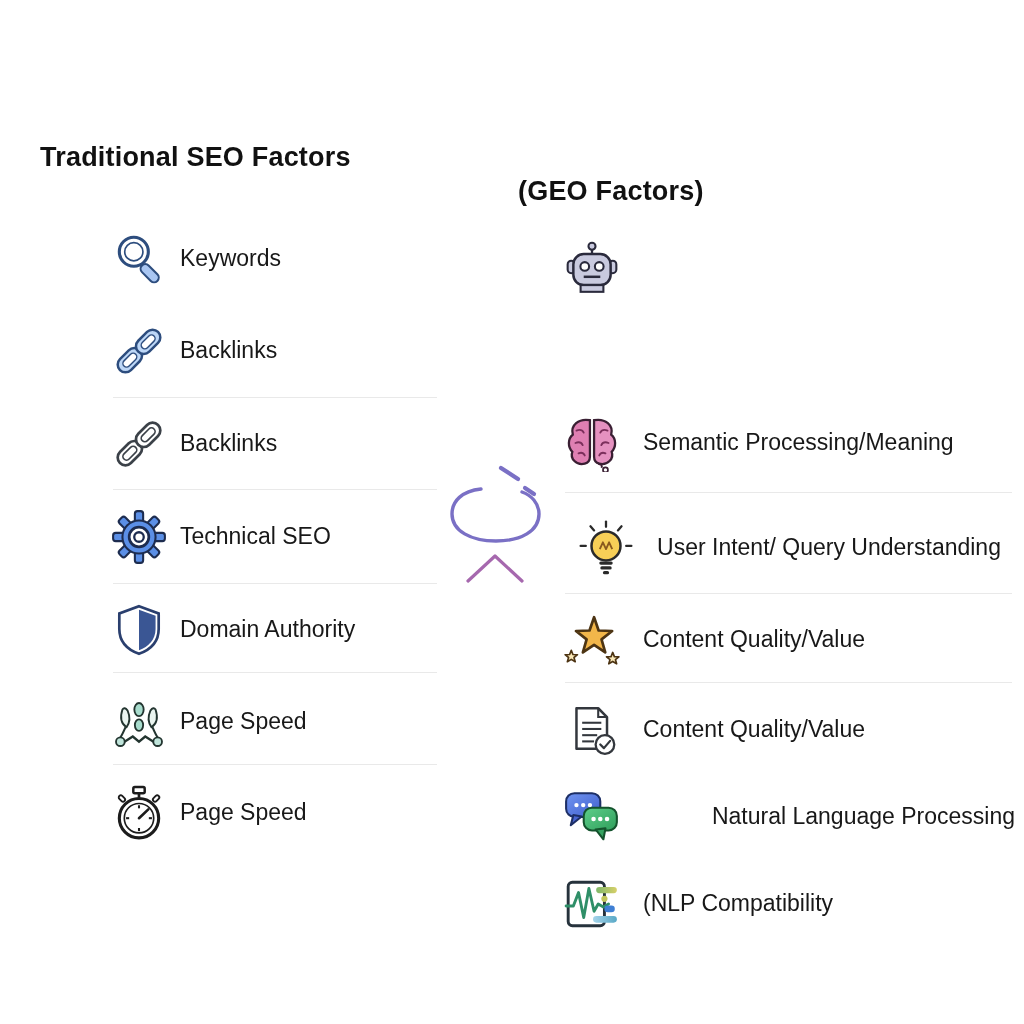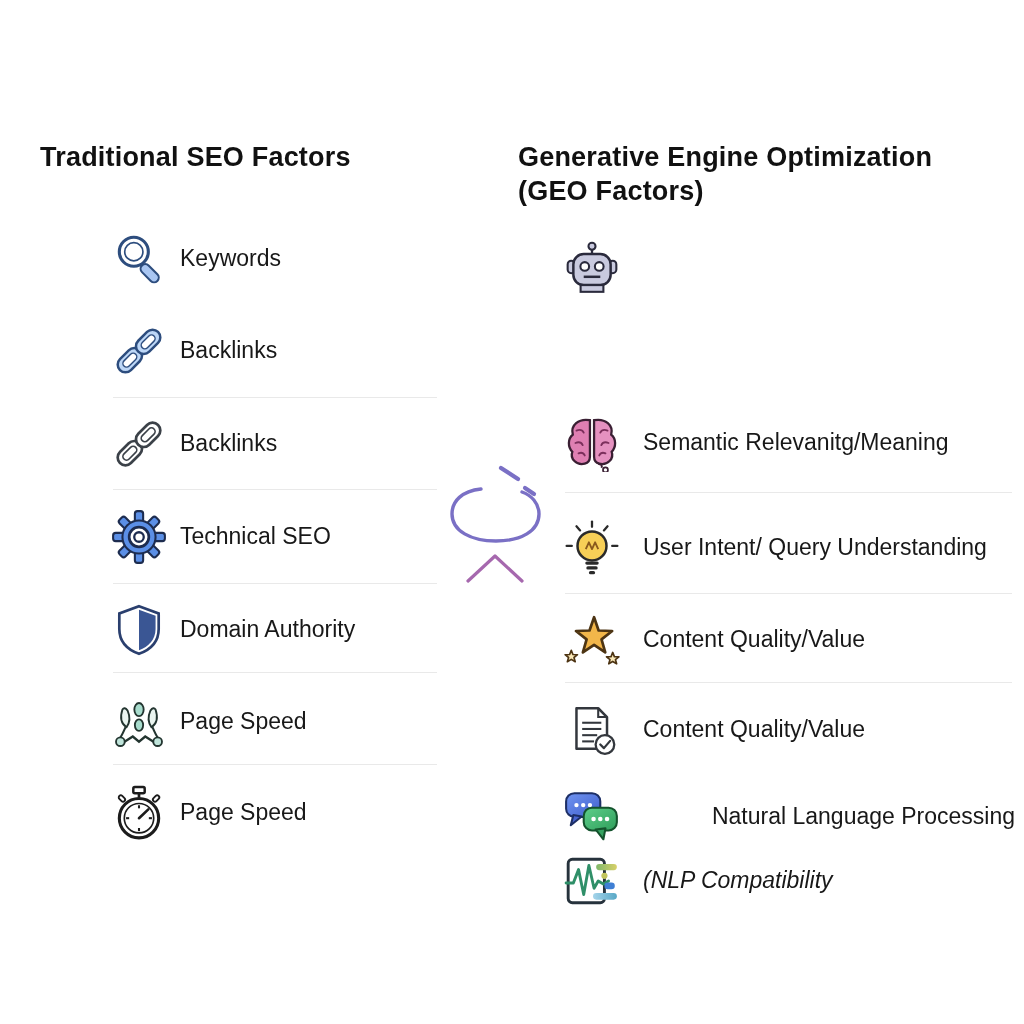--- a/index.html
+++ b/index.html
@@ -26,21 +26,21 @@
   .divider.left{left:113px;width:324px;}
   .divider.right{left:565px;width:447px;}
   #center-art{position:absolute;left:0;top:0;width:1024px;height:1024px;pointer-events:none;}
 </style>
 </head>
 <body>
 
 <h1 id="left-title" class="col-title">Traditional SEO Factors</h1>
 
 <h1 id="right-title" class="col-title">
-  <span>Generative Engine Optimization</span><br>
+  <br>
   <span>(GEO Factors)</span>
 </h1>
 
 <div id="left-list">
     <div class="row left" style="top: 214px;">
       <span class="icon">
         <svg viewBox="0 0 56 56">
           <circle cx="23" cy="21" r="14" fill="#fff" stroke="#2d4d7e" stroke-width="3"></circle>
           <circle cx="23" cy="21" r="8.8" fill="none" stroke="#2d4d7e" stroke-width="1.6"></circle>
           <rect x="31" y="31.5" width="21" height="9" rx="4.5" fill="#a9c6f2" stroke="#2d4d7e" stroke-width="2" transform="rotate(45 33 35)"></rect>
@@ -156,23 +156,23 @@
     <div class="row right" style="top: 398px;">
       <span class="icon">
         <svg viewBox="0 0 56 56">
           <path d="M26 6 C15 4 7 11 9.5 20 C4.5 24 4.5 32 9 36.5 C6.5 43 13 50 21 48 C25 47 26 43.5 26 41 Z" fill="#df7fb2" stroke="#3a1f33" stroke-width="2.2"></path>
           <path d="M30 6 C41 4 49 11 46.5 20 C51.5 24 51.5 32 47 36.5 C49.5 43 43 50 35 48 C31 47 30 43.5 30 41 Z" fill="#e591c0" stroke="#3a1f33" stroke-width="2.2"></path>
           <path d="M13 16 Q18 14 20 18 M12 28 Q17 26 19 30 M15 38 Q19 36 21 40 M43 16 Q38 14 36 18 M44 28 Q39 26 37 30 M41 38 Q37 36 35 40" fill="none" stroke="#7c2f5c" stroke-width="1.8" stroke-linecap="round"></path>
           <path d="M34 48 Q39 49 37 52" fill="#f0d9e8" stroke="#3a1f33" stroke-width="1.8"></path>
           <circle cx="41" cy="54" r="2.4" fill="#fff" stroke="#3a1f33" stroke-width="1.6"></circle>
         </svg>
       </span>
-      <span class="label">Semantic Relevanitg/Meaning</span>
-    </div>
-    <div class="row right" style="top: 503px;">
+      <span class="label">Semantic Processing/Meaning</span>
+    </div>
+    <div class="row right" style="top: 503px; justify-content: center;">
       <span class="icon">
         <svg viewBox="0 0 56 56">
           <g stroke="#2a2a2a" stroke-width="2.2" stroke-linecap="round">
             <line x1="28" y1="2.5" x2="28" y2="7.5"></line>
             <line x1="13" y1="7" x2="16.5" y2="11"></line>
             <line x1="43" y1="7" x2="39.5" y2="11"></line>
             <line x1="3.5" y1="26" x2="8.5" y2="26"></line>
             <line x1="47.5" y1="26" x2="52.5" y2="26"></line>
           </g>
           <circle cx="28" cy="26" r="14" fill="#f7cf57" stroke="#2a2a2a" stroke-width="2.4"></circle>
@@ -231,21 +231,21 @@
           <circle cx="26" cy="16.5" r="2.1" fill="#fff"></circle>
           <rect x="20" y="19" width="32" height="22" rx="8" fill="url(#cbG)" stroke="#14532d" stroke-width="2"></rect>
           <path d="M41 39 L39 49.5 L31.5 40 Z" fill="#35a461" stroke="#14532d" stroke-width="2" stroke-linejoin="round"></path>
           <circle cx="29.5" cy="30" r="2.2" fill="#fff"></circle>
           <circle cx="36" cy="30" r="2.2" fill="#fff"></circle>
           <circle cx="42.5" cy="30" r="2.2" fill="#fff"></circle>
         </svg>
       </span>
       <span class="label">Natural Language Processing</span>
     </div>
-    <div class="row right" style="top: 836px; font-style: italic;">
+    <div class="row right" style="top: 859px;">
       <span class="icon">
         <svg viewBox="0 0 56 56">
           <defs>
             <linearGradient id="wvT" x1="0" y1="0" x2="1" y2="0">
               <stop offset="0" stop-color="#7fb86a"></stop>
               <stop offset="1" stop-color="#d8d069"></stop>
             </linearGradient>
             <linearGradient id="wvB" x1="0" y1="0" x2="1" y2="0">
               <stop offset="0" stop-color="#a5d4ea"></stop>
               <stop offset="1" stop-color="#58a8c6"></stop>

